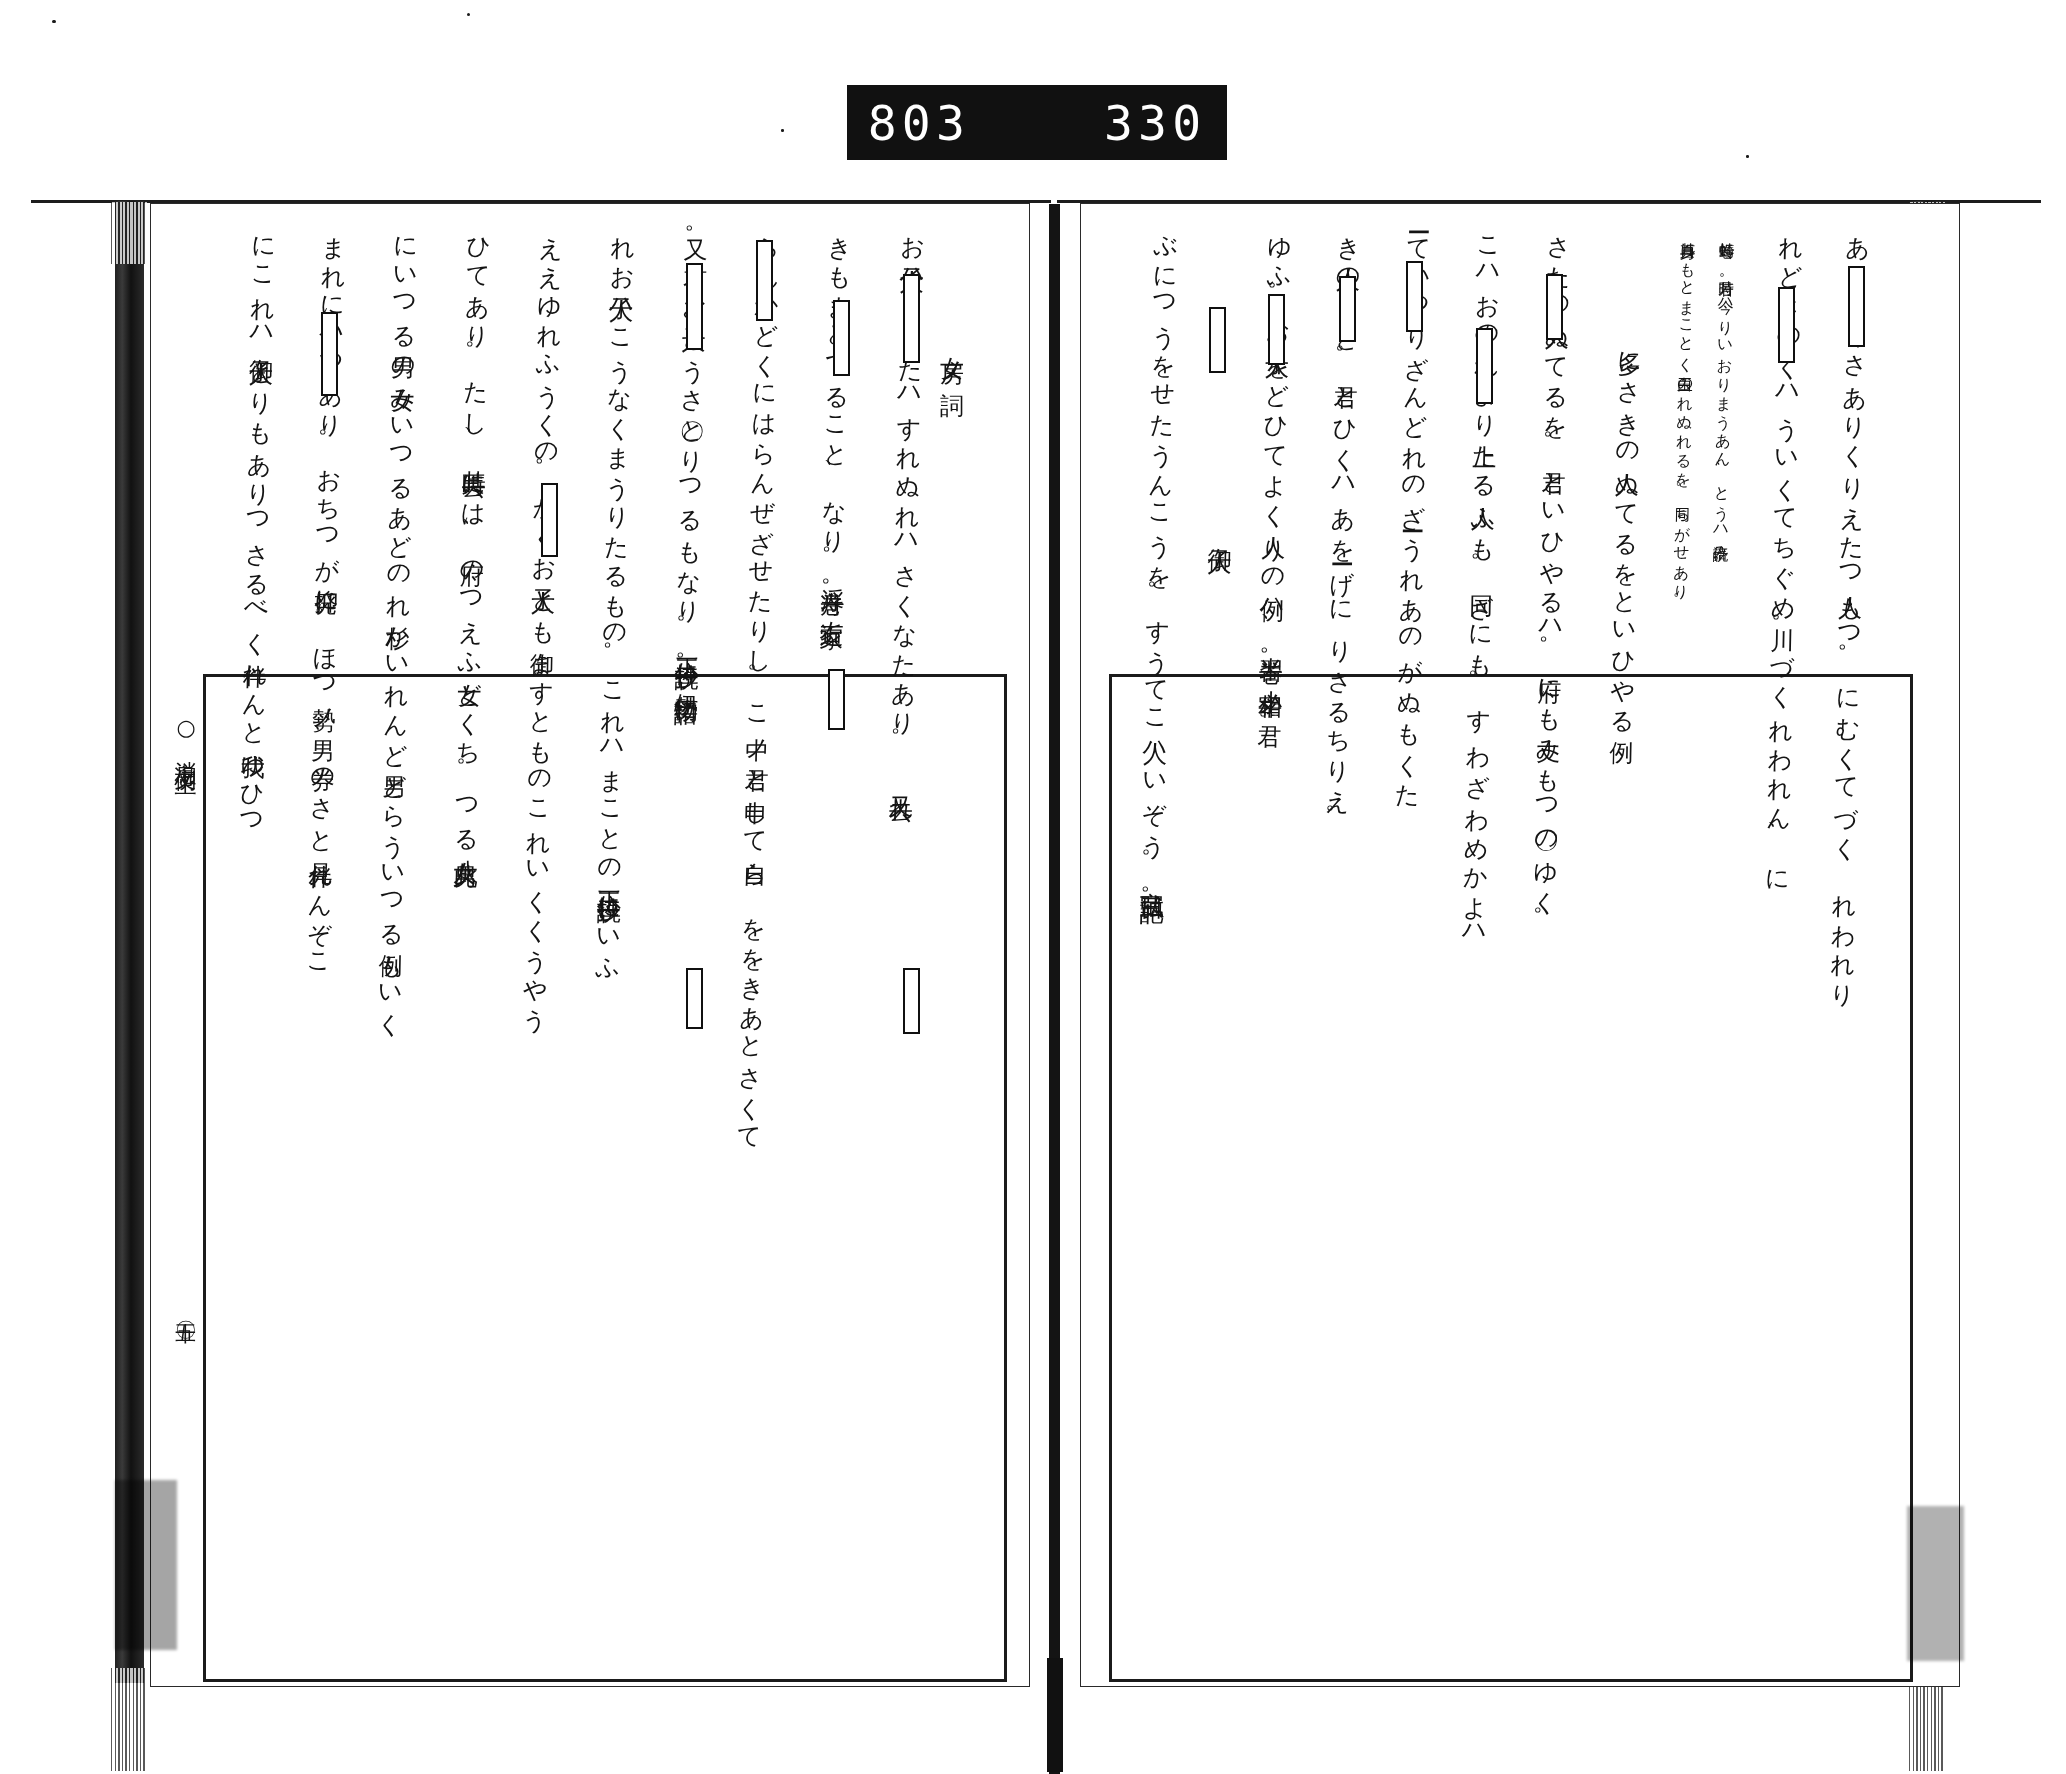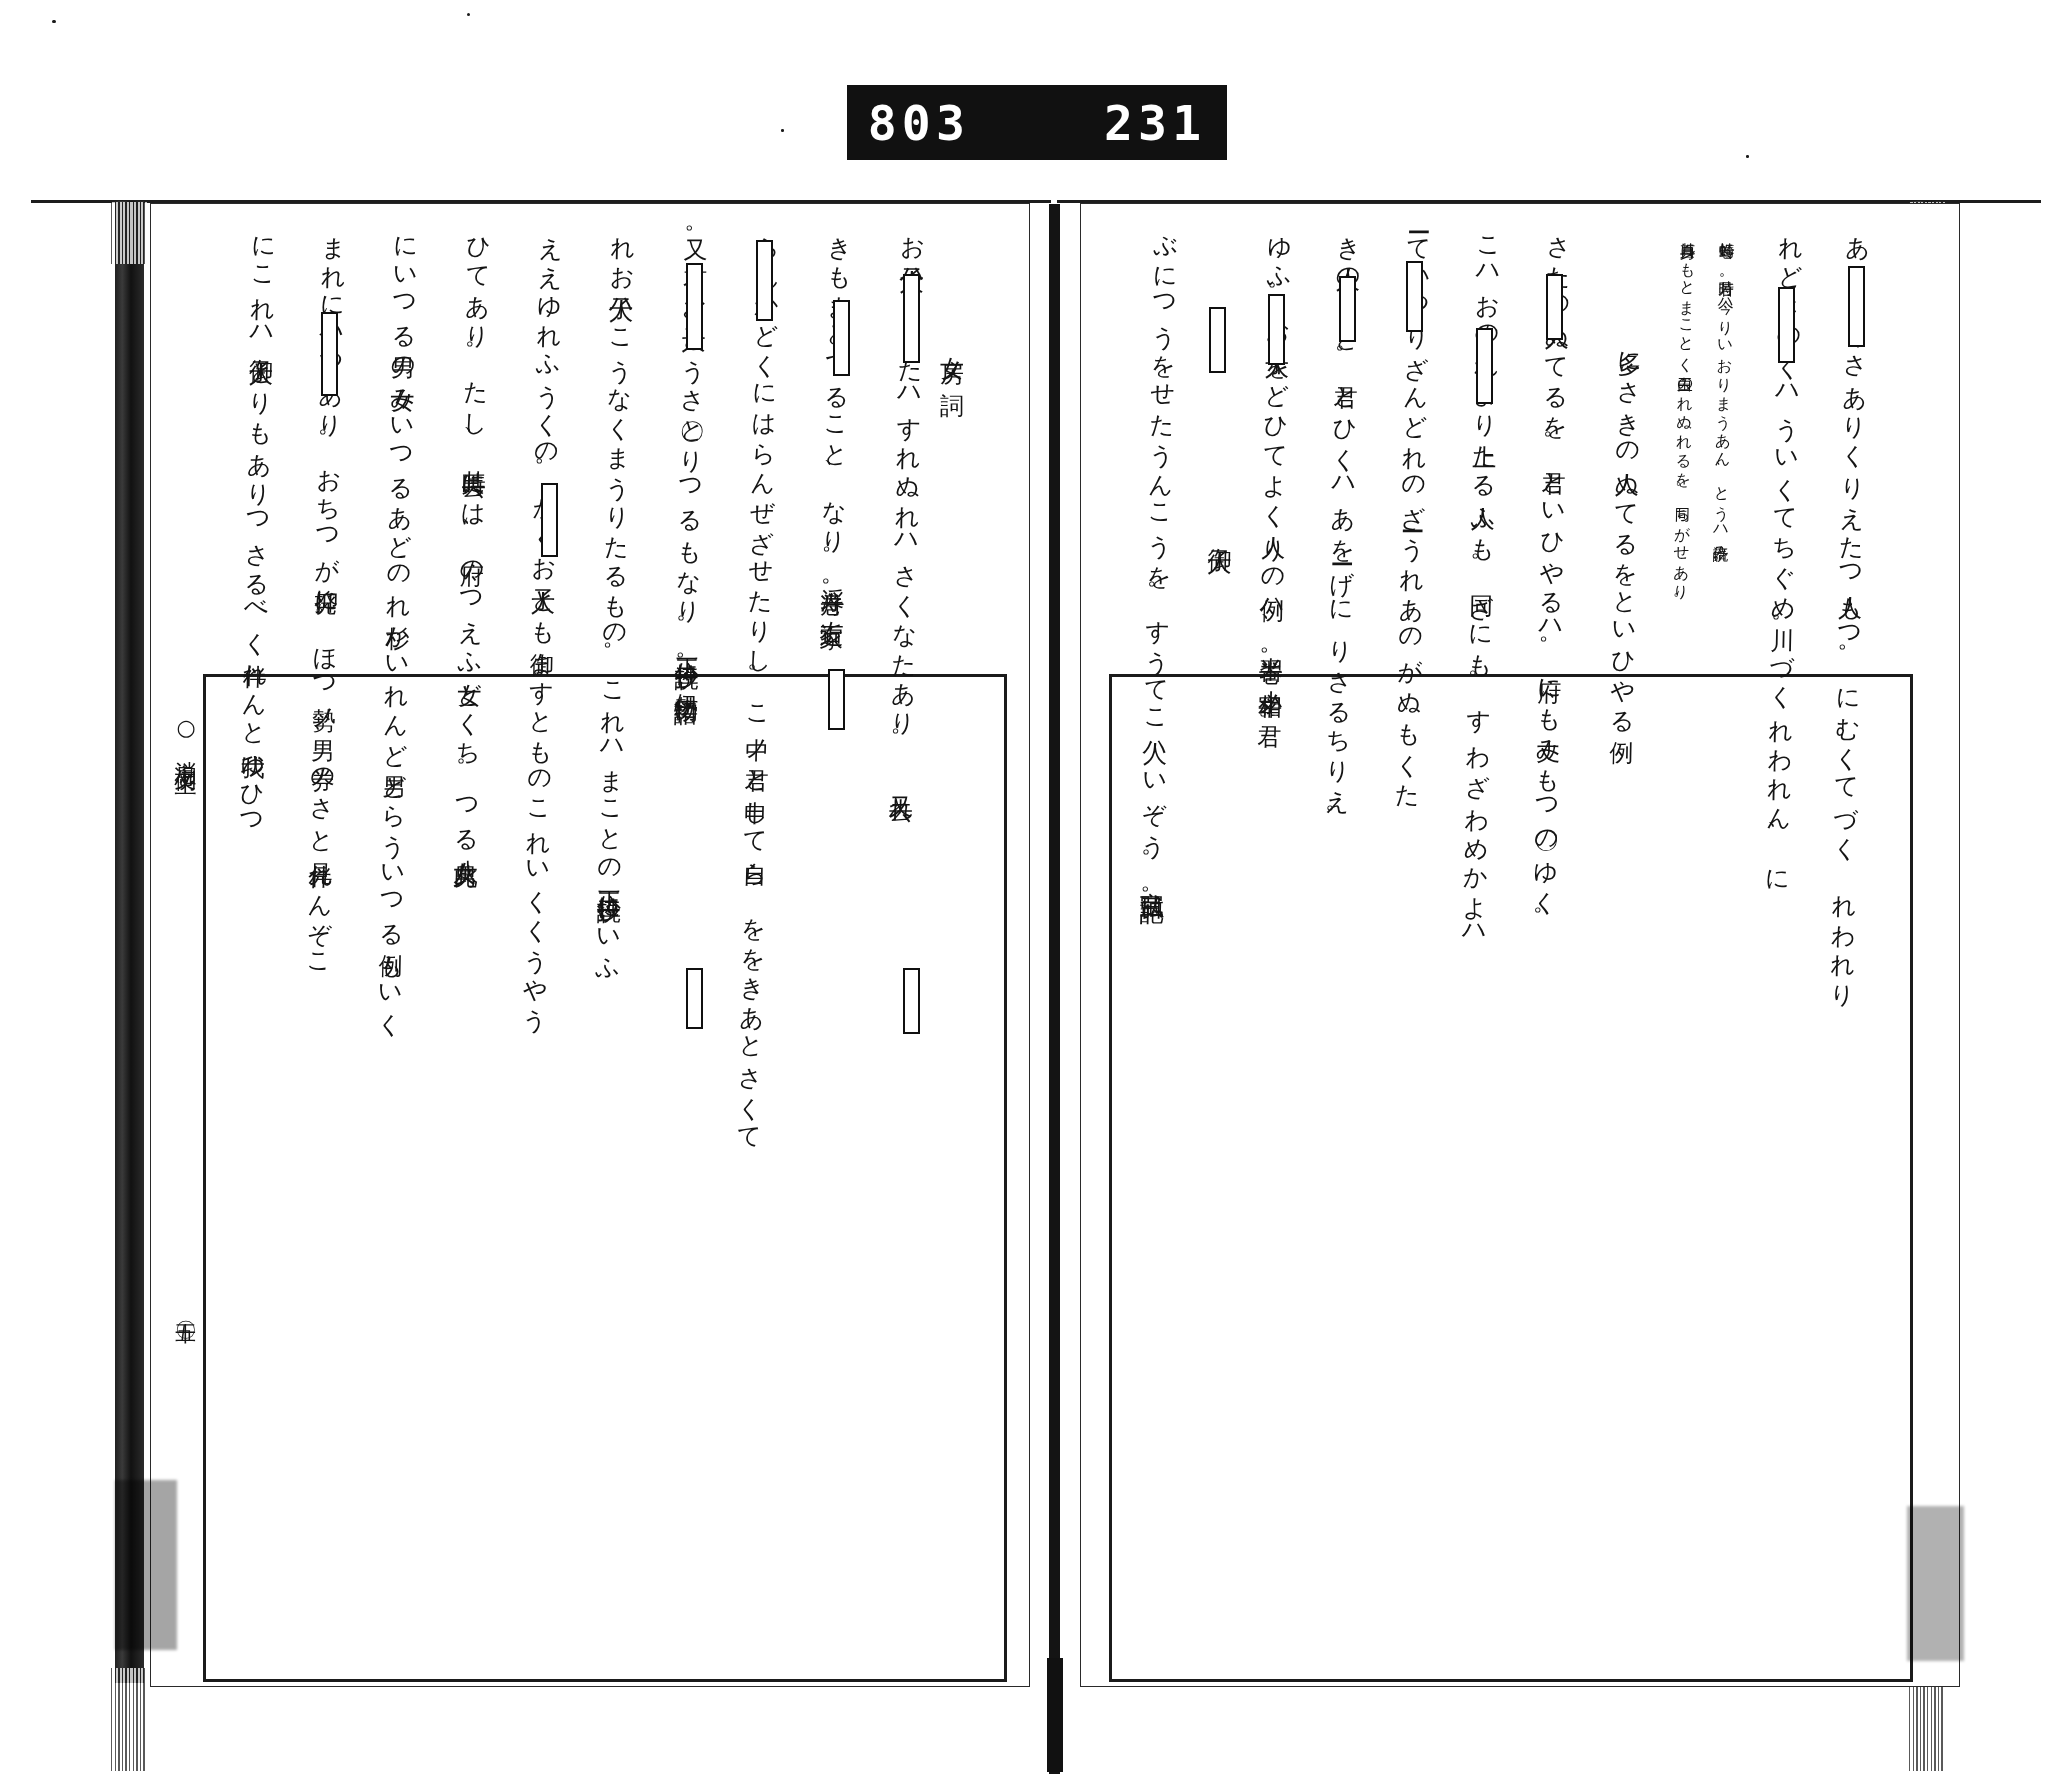--- a/index.html
+++ b/index.html
@@ -26,21 +26,21 @@
     display: flex;
     align-items: center;
     justify-content: space-between;
     padding: 0 20.7px;
     box-sizing: border-box;
   }
   .counter-digits {
     color: #ffffff;
     font-family: "DejaVu Sans Mono", monospace;
     font-size: 48px;
-    font-weight: bold;
+    font-weight: normal;
     letter-spacing: 5.2px;
     line-height: 1;
   }
 
   
   .speck {
     position: absolute;
     background: #1a1a1a;
     border-radius: 50%;
   }
@@ -161,21 +161,21 @@
     background: #000;
     opacity: .55;
     filter: blur(1.5px);
   }
 </style>
 </head>
 <body>
 
 <div id="counter-strip">
   <span class="counter-digits">803</span>
-  <span class="counter-digits">231</span>
+  <span class="counter-digits">330</span>
 </div>
 
 <div class="speck" style="left:52px;top:19.6px;width:3.6px;height:3.6px;"></div>
 <div class="speck" style="left:467px;top:13px;width:3.1px;height:3.1px;"></div>
 <div class="speck" style="left:781px;top:129px;width:2.6px;height:2.6px;"></div>
 <div class="speck" style="left:1746px;top:155px;width:2.6px;height:2.6px;"></div>
 
 <div id="film-area">
 
   <div class="edge-line" style="left:31px;  top:30px; width:1020px; height:3.1px;"></div>

